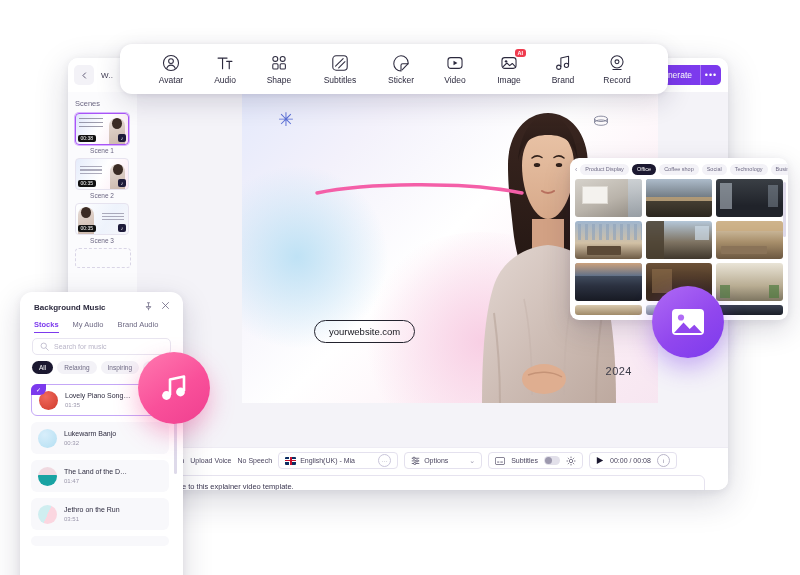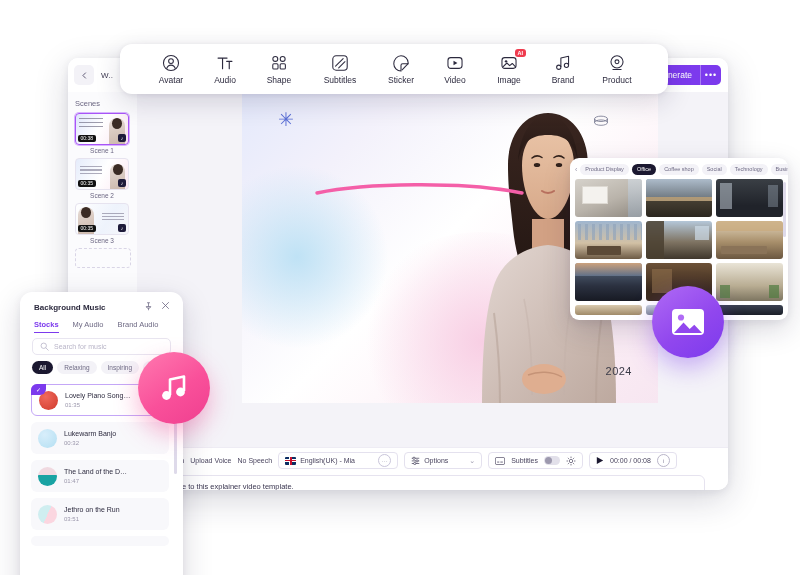--- a/index.html
+++ b/index.html
@@ -326,20 +326,21 @@
 
         <ellipse cx="84" cy="276" rx="22" ry="15" fill="#dfae90"></ellipse>
         <path d="M68 272c10-4 24-4 34 2" stroke="#c59377" stroke-width="1.4" fill="none"></path>
       </svg>
 
 
       <svg class="abs" id="underline" viewBox="0 0 212 18">
         <path d="M3 13C50 3 150 1 208 13" stroke="#f45fa8" stroke-width="3.4" fill="none" stroke-linecap="round"></path>
       </svg>
 
+      <div class="abs" id="website-pill">yourwebsite.com</div>
       <div class="abs" id="year-text">2024</div>
     </div>
   </div>
 
   <div id="ctrl-strip">
     <span class="ctrl-plain">Conversation</span>
     <span class="ctrl-plain">Upload Voice</span>
     <span class="ctrl-plain">No Speech</span>
 
     <div class="ctrl-box" style="min-width:120px;justify-content:space-between;">
@@ -469,21 +470,21 @@
     </svg>
     <span class="tool-lbl">Brand</span>
   </div>
 
   <div class="tool">
     <svg width="18" height="18" viewBox="0 0 22 22">
       <circle cx="11" cy="9.6" r="7.4" fill="none" stroke="#2c2a3e" stroke-width="1.3"></circle>
       <circle cx="11" cy="9.6" r="2.4" fill="none" stroke="#2c2a3e" stroke-width="1.3"></circle>
       <path d="M6 19h10" stroke="#2c2a3e" stroke-width="1.3" stroke-linecap="round"></path>
     </svg>
-    <span class="tool-lbl">Product</span>
+    <span class="tool-lbl">Record</span>
   </div>
 </div>
 
 <div class="abs" id="image-panel">
   <div id="ip-cats">
     <span class="ip-arrow">‹</span>
     <span class="ip-chip">Product Display</span>
     <span class="ip-chip act">Office</span>
     <span class="ip-chip">Coffee shop</span>
     <span class="ip-chip">Social</span>

